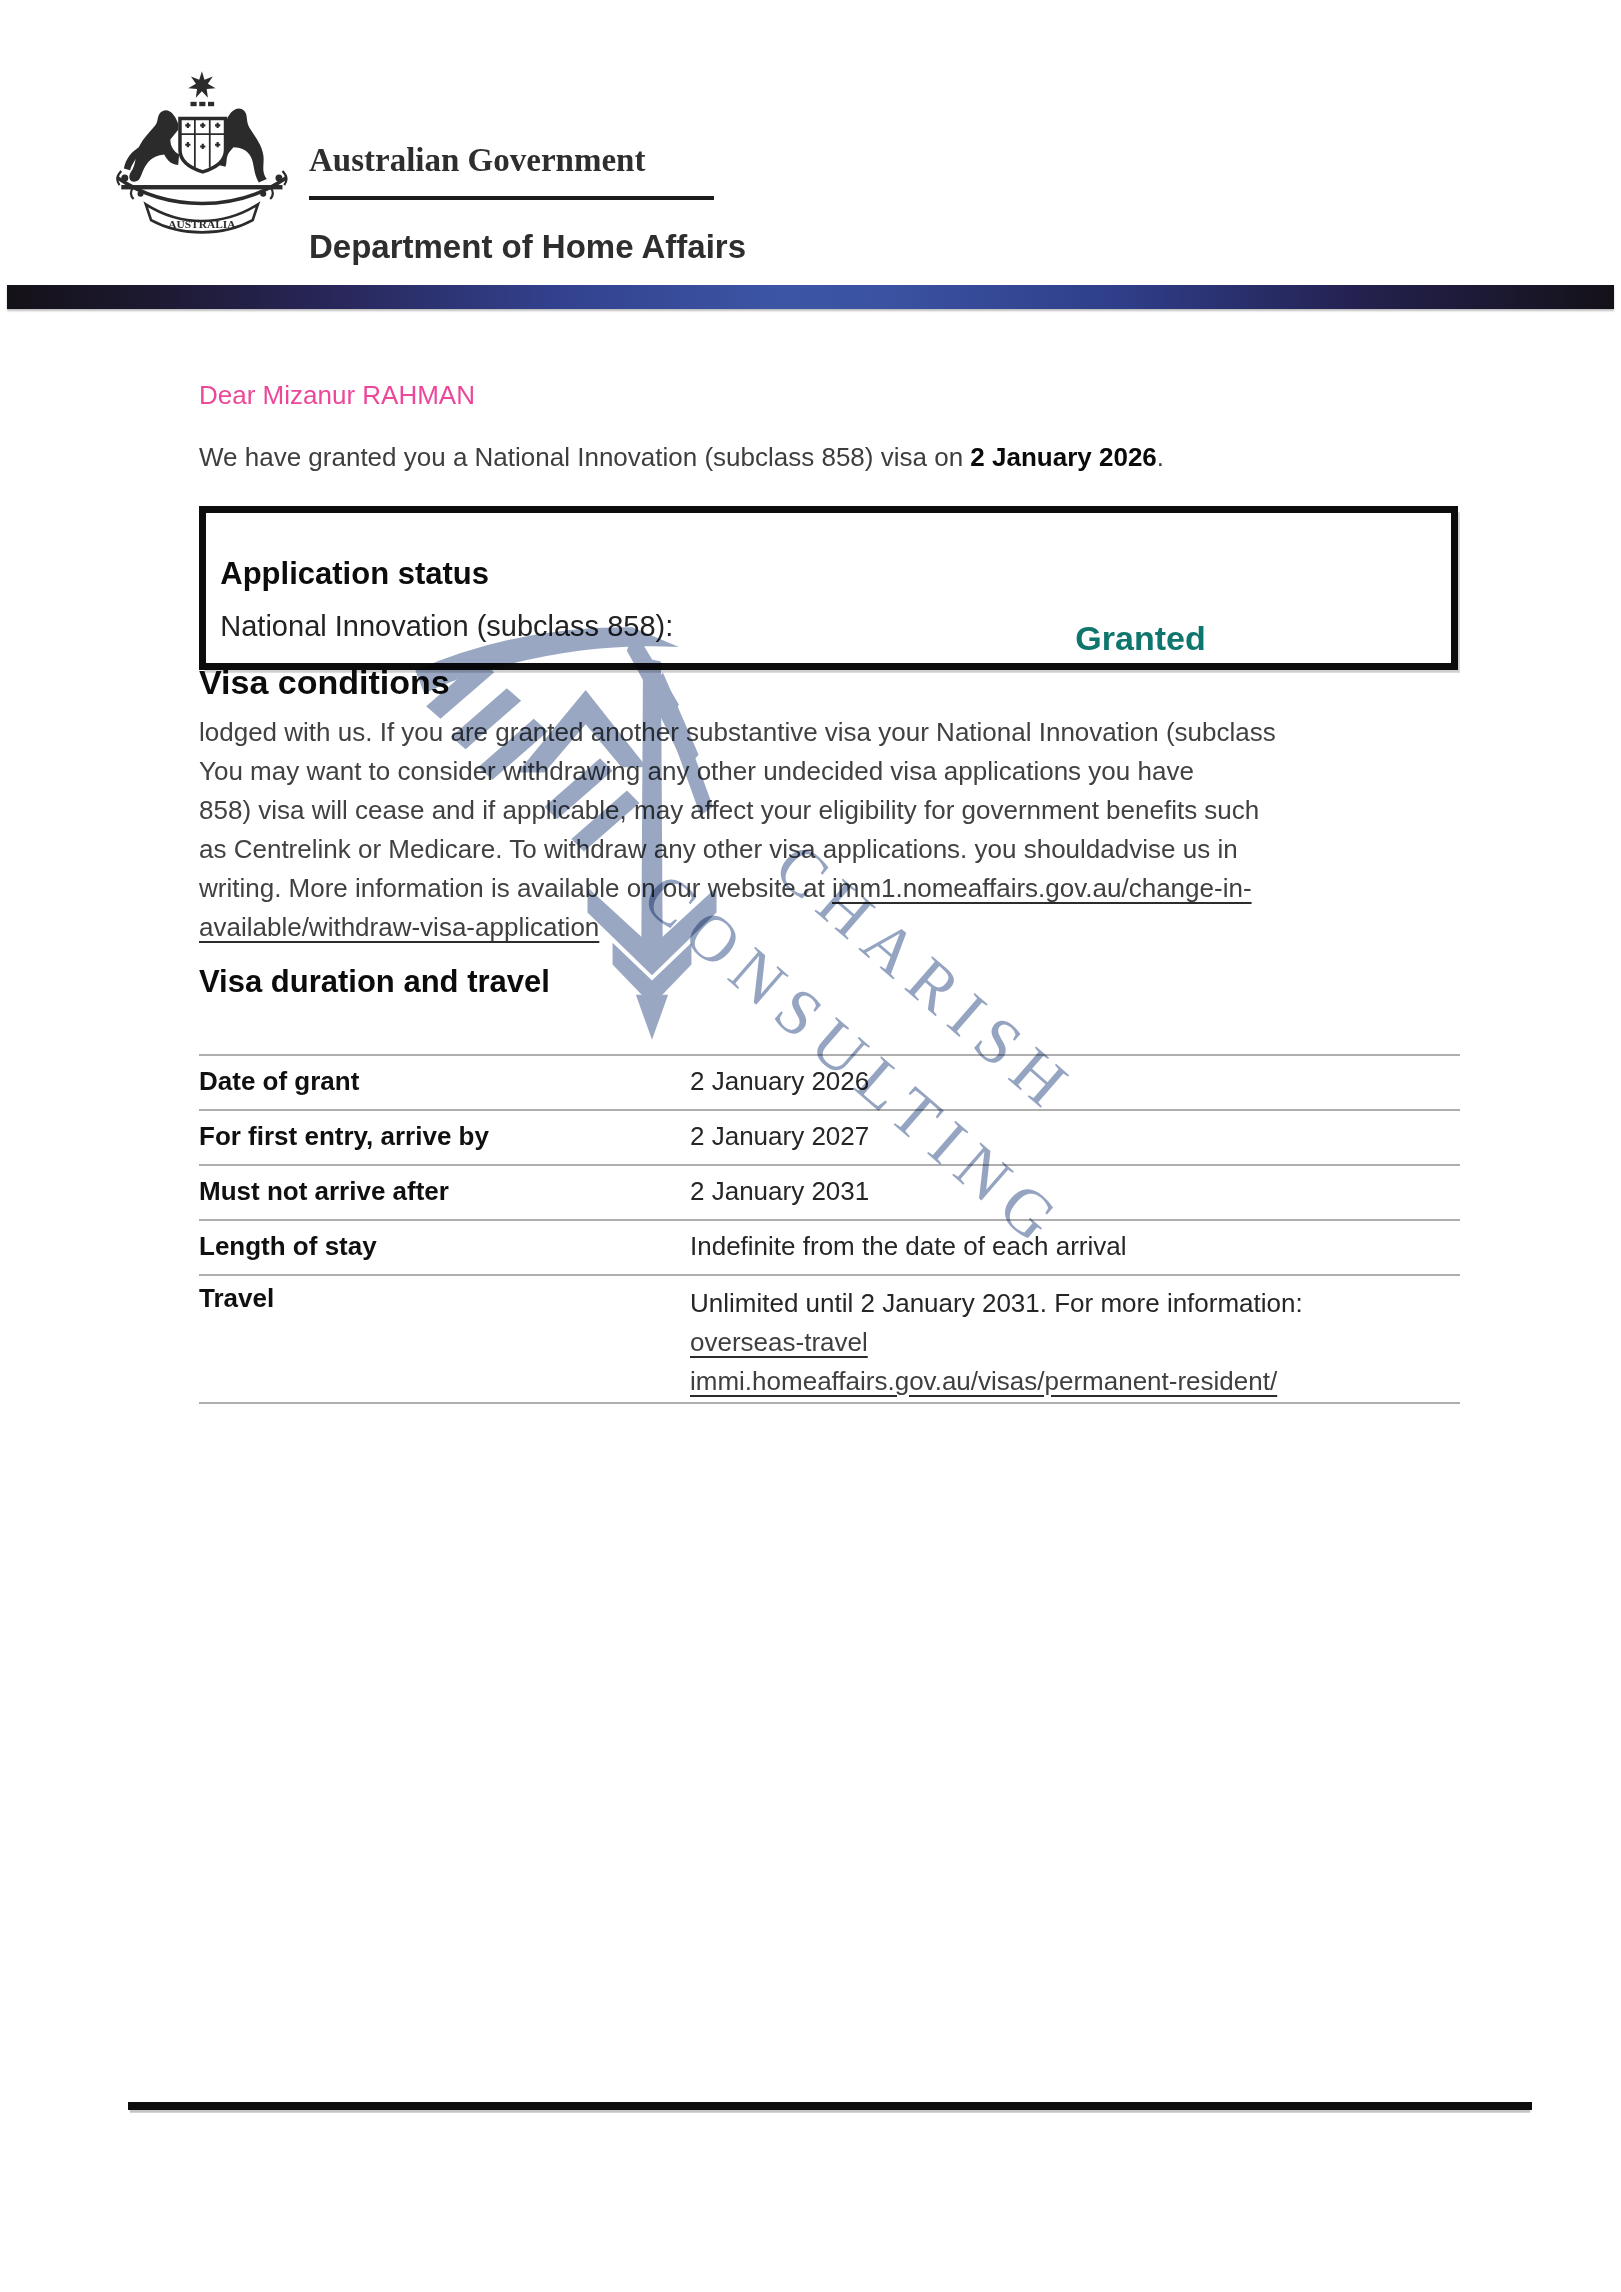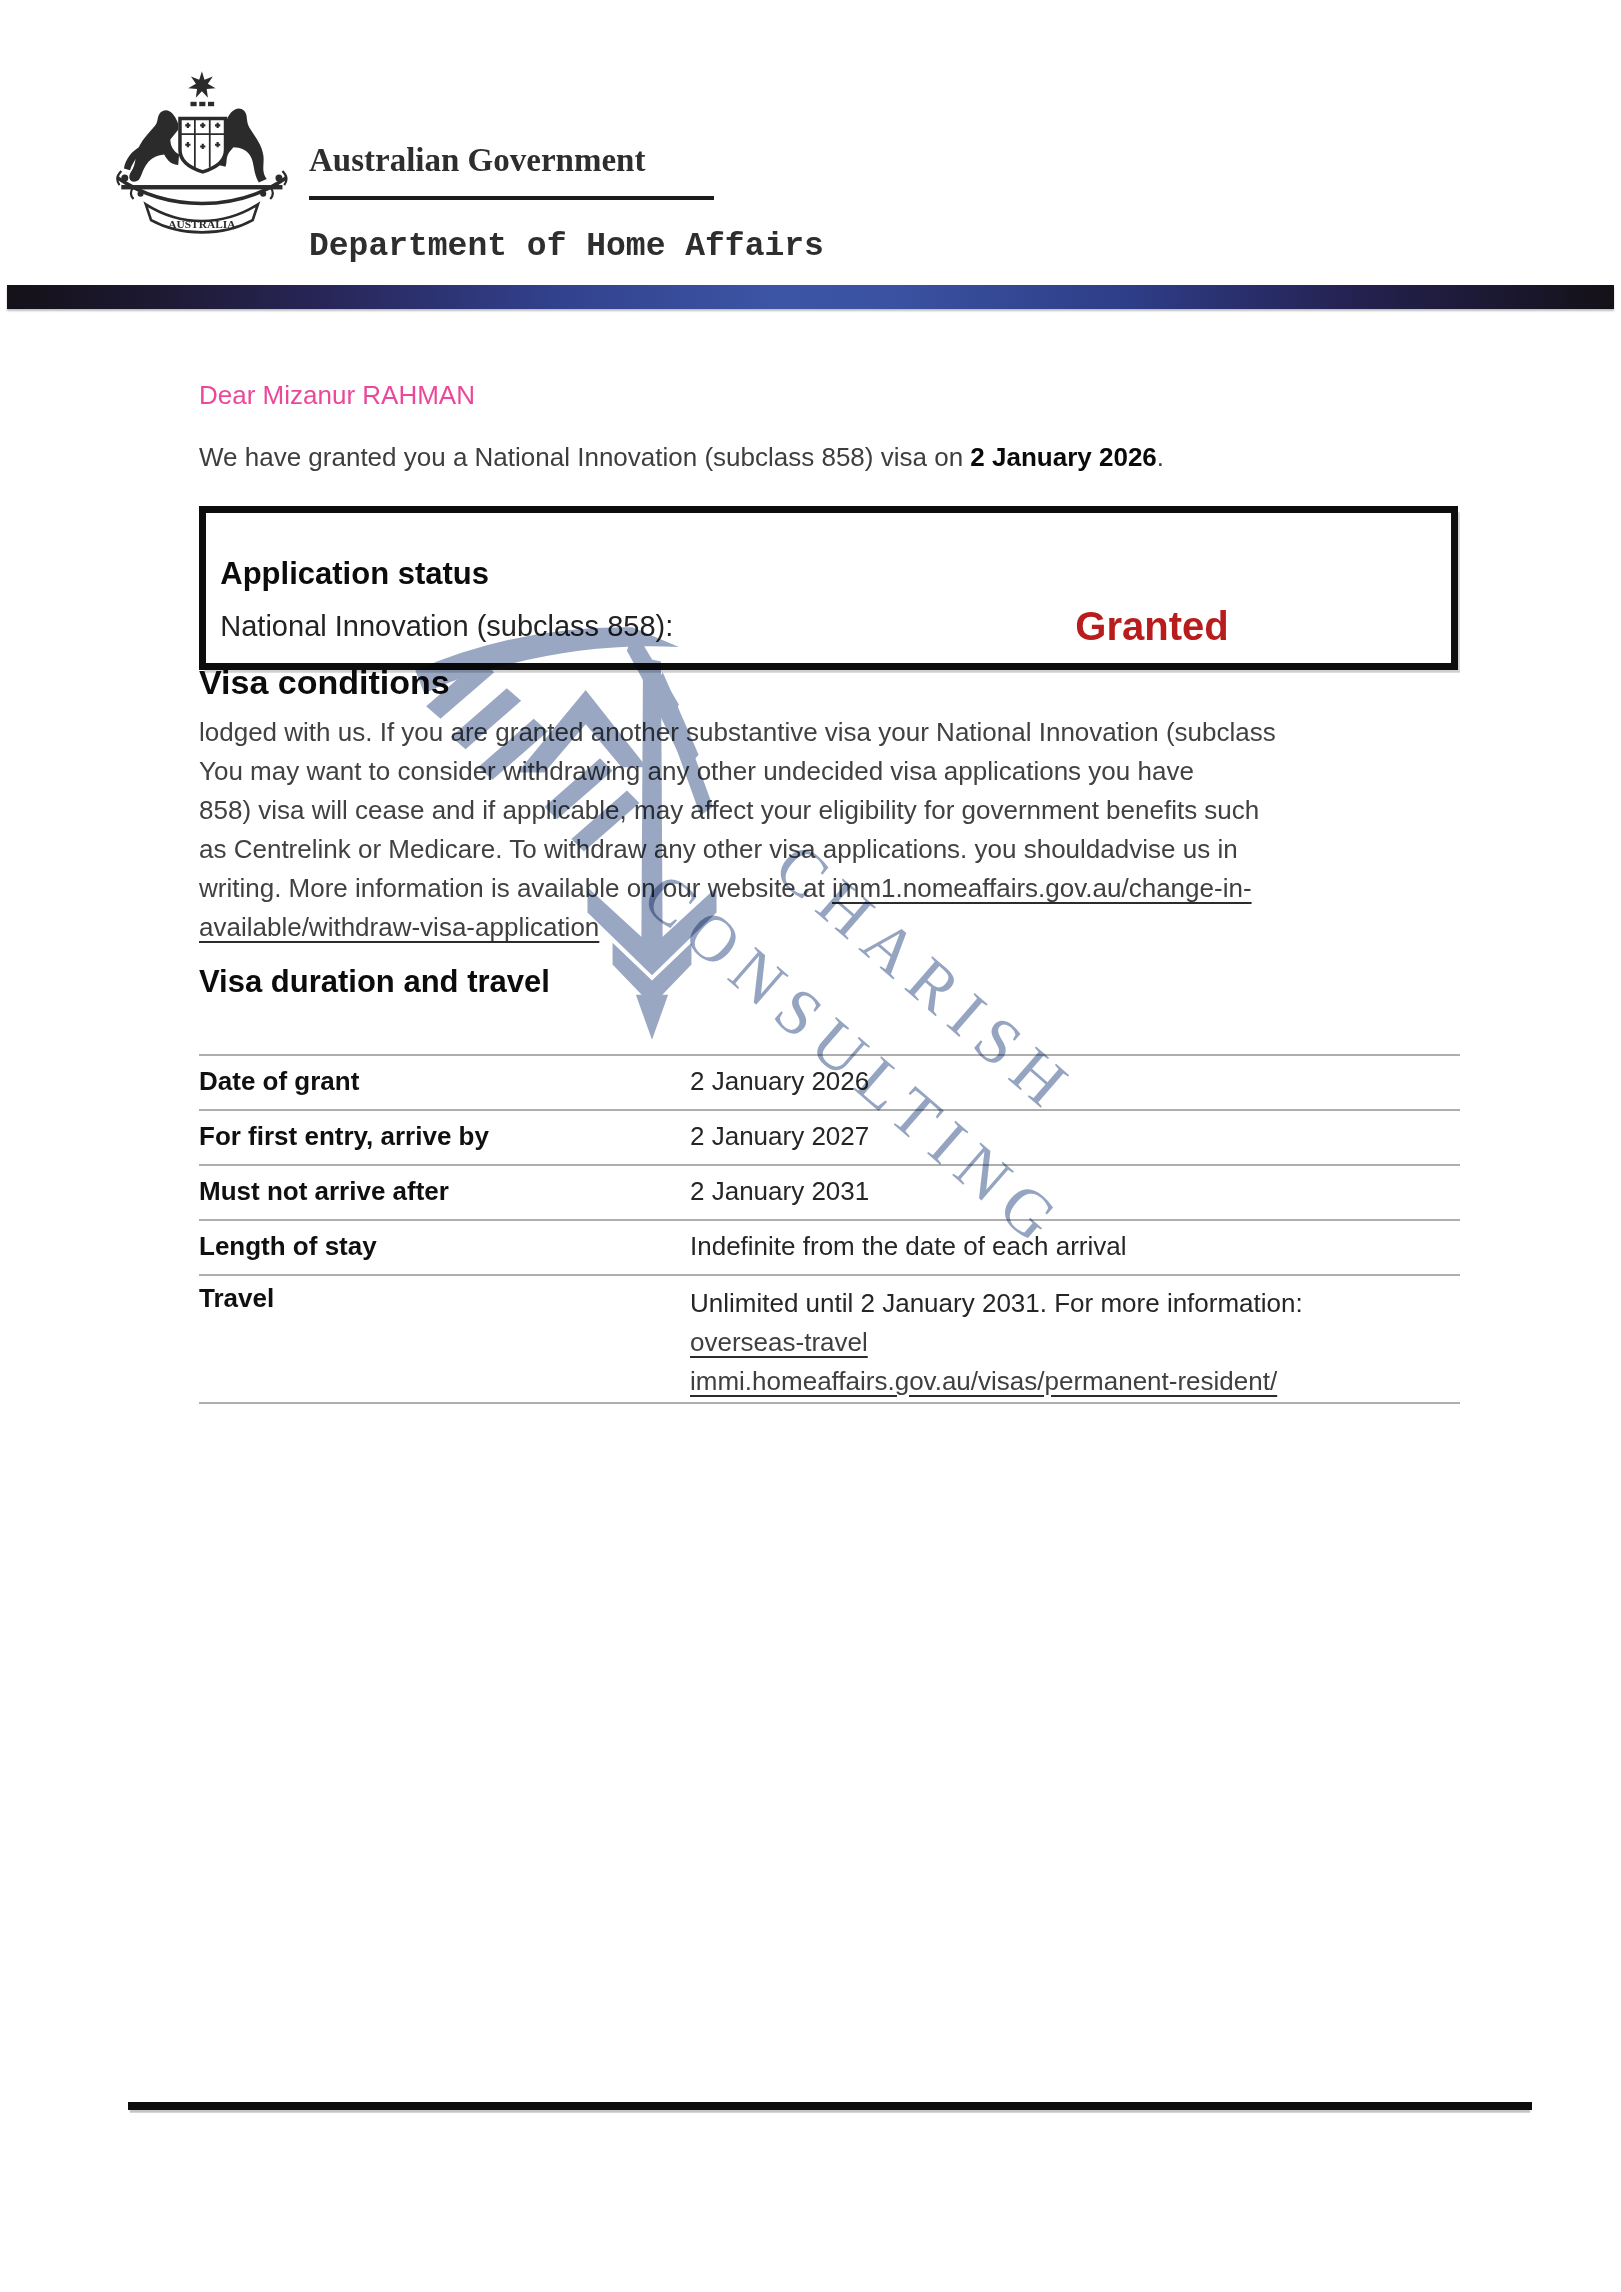--- a/index.html
+++ b/index.html
@@ -13,21 +13,21 @@
   
   .coa{position:absolute;left:95px;top:64px;width:219px;height:179px;}
   .gov-name{
     position:absolute;left:309px;top:142px;
     font-family:"Liberation Serif", serif;font-weight:bold;
     font-size:33px;color:#2e2e2e;white-space:nowrap;
   }
   .gov-underline{position:absolute;left:309px;top:196px;width:405px;height:3.6px;background:#1b1b1b;}
   .dept-name{
     position:absolute;left:309px;top:228px;
-    font-family:Liberation Mono, monospace;font-weight:bold;
+    font-family:Liberation Sans, sans-serif;font-weight:bold;
     font-size:33px;color:#2e2e2e;white-space:nowrap;
   }
   .banner{
     position:absolute;left:7.2px;top:285px;width:1607px;height:24px;
     background:linear-gradient(to right,
       #141118 0%, #1d1931 9%, #282659 20%, #32418d 34%,
       #3c55a5 48%, #3a52a1 55%, #2e3d87 70%, #242150 84%, #141118 100%);
     box-shadow:0 1.8px 1.8px rgba(0,0,0,0.25);
   }
   
@@ -39,22 +39,22 @@
     position:absolute;left:199px;top:506px;width:1231px;
     border:7.2px solid #0c0c0c;
     padding:12.5px 0 18px 14.3px;
     background:#ffffff;
     box-shadow:3.6px 4.5px 0 -1.8px #cfcfcf;
   }
   .status-heading{font-size:31px;font-weight:bold;color:#0c0c0c;line-height:39px;margin-top:28px;}
   .status-line{position:relative;margin-top:14.3px;height:38px;}
   .status-visa-label{font-size:29px;color:#232323;line-height:38px;white-space:nowrap;}
   .status-granted{
-    position:absolute;left:855px;top:0;
-    font-size:40px;font-weight:bold;color:#b91c1c;line-height:38px;white-space:nowrap;
+    position:absolute;left:855px;top:12px;
+    font-size:34px;font-weight:bold;color:#0f766e;line-height:38px;white-space:nowrap;
   }
   
   .vc-heading{position:absolute;left:199px;top:663px;font-size:34px;font-weight:bold;color:#0c0c0c;white-space:nowrap;}
   .vc-paragraph{position:absolute;left:199px;top:713px;width:1290px;font-size:26px;color:#414141;}
   .vc-paragraph .pline{line-height:39px;white-space:nowrap;}
   .doc-link{
     color:#3f3f3f;text-decoration:underline;
     text-decoration-thickness:2.2px;text-underline-offset:4.5px;text-decoration-color:#2c2c2c;
     cursor:pointer;
   }

